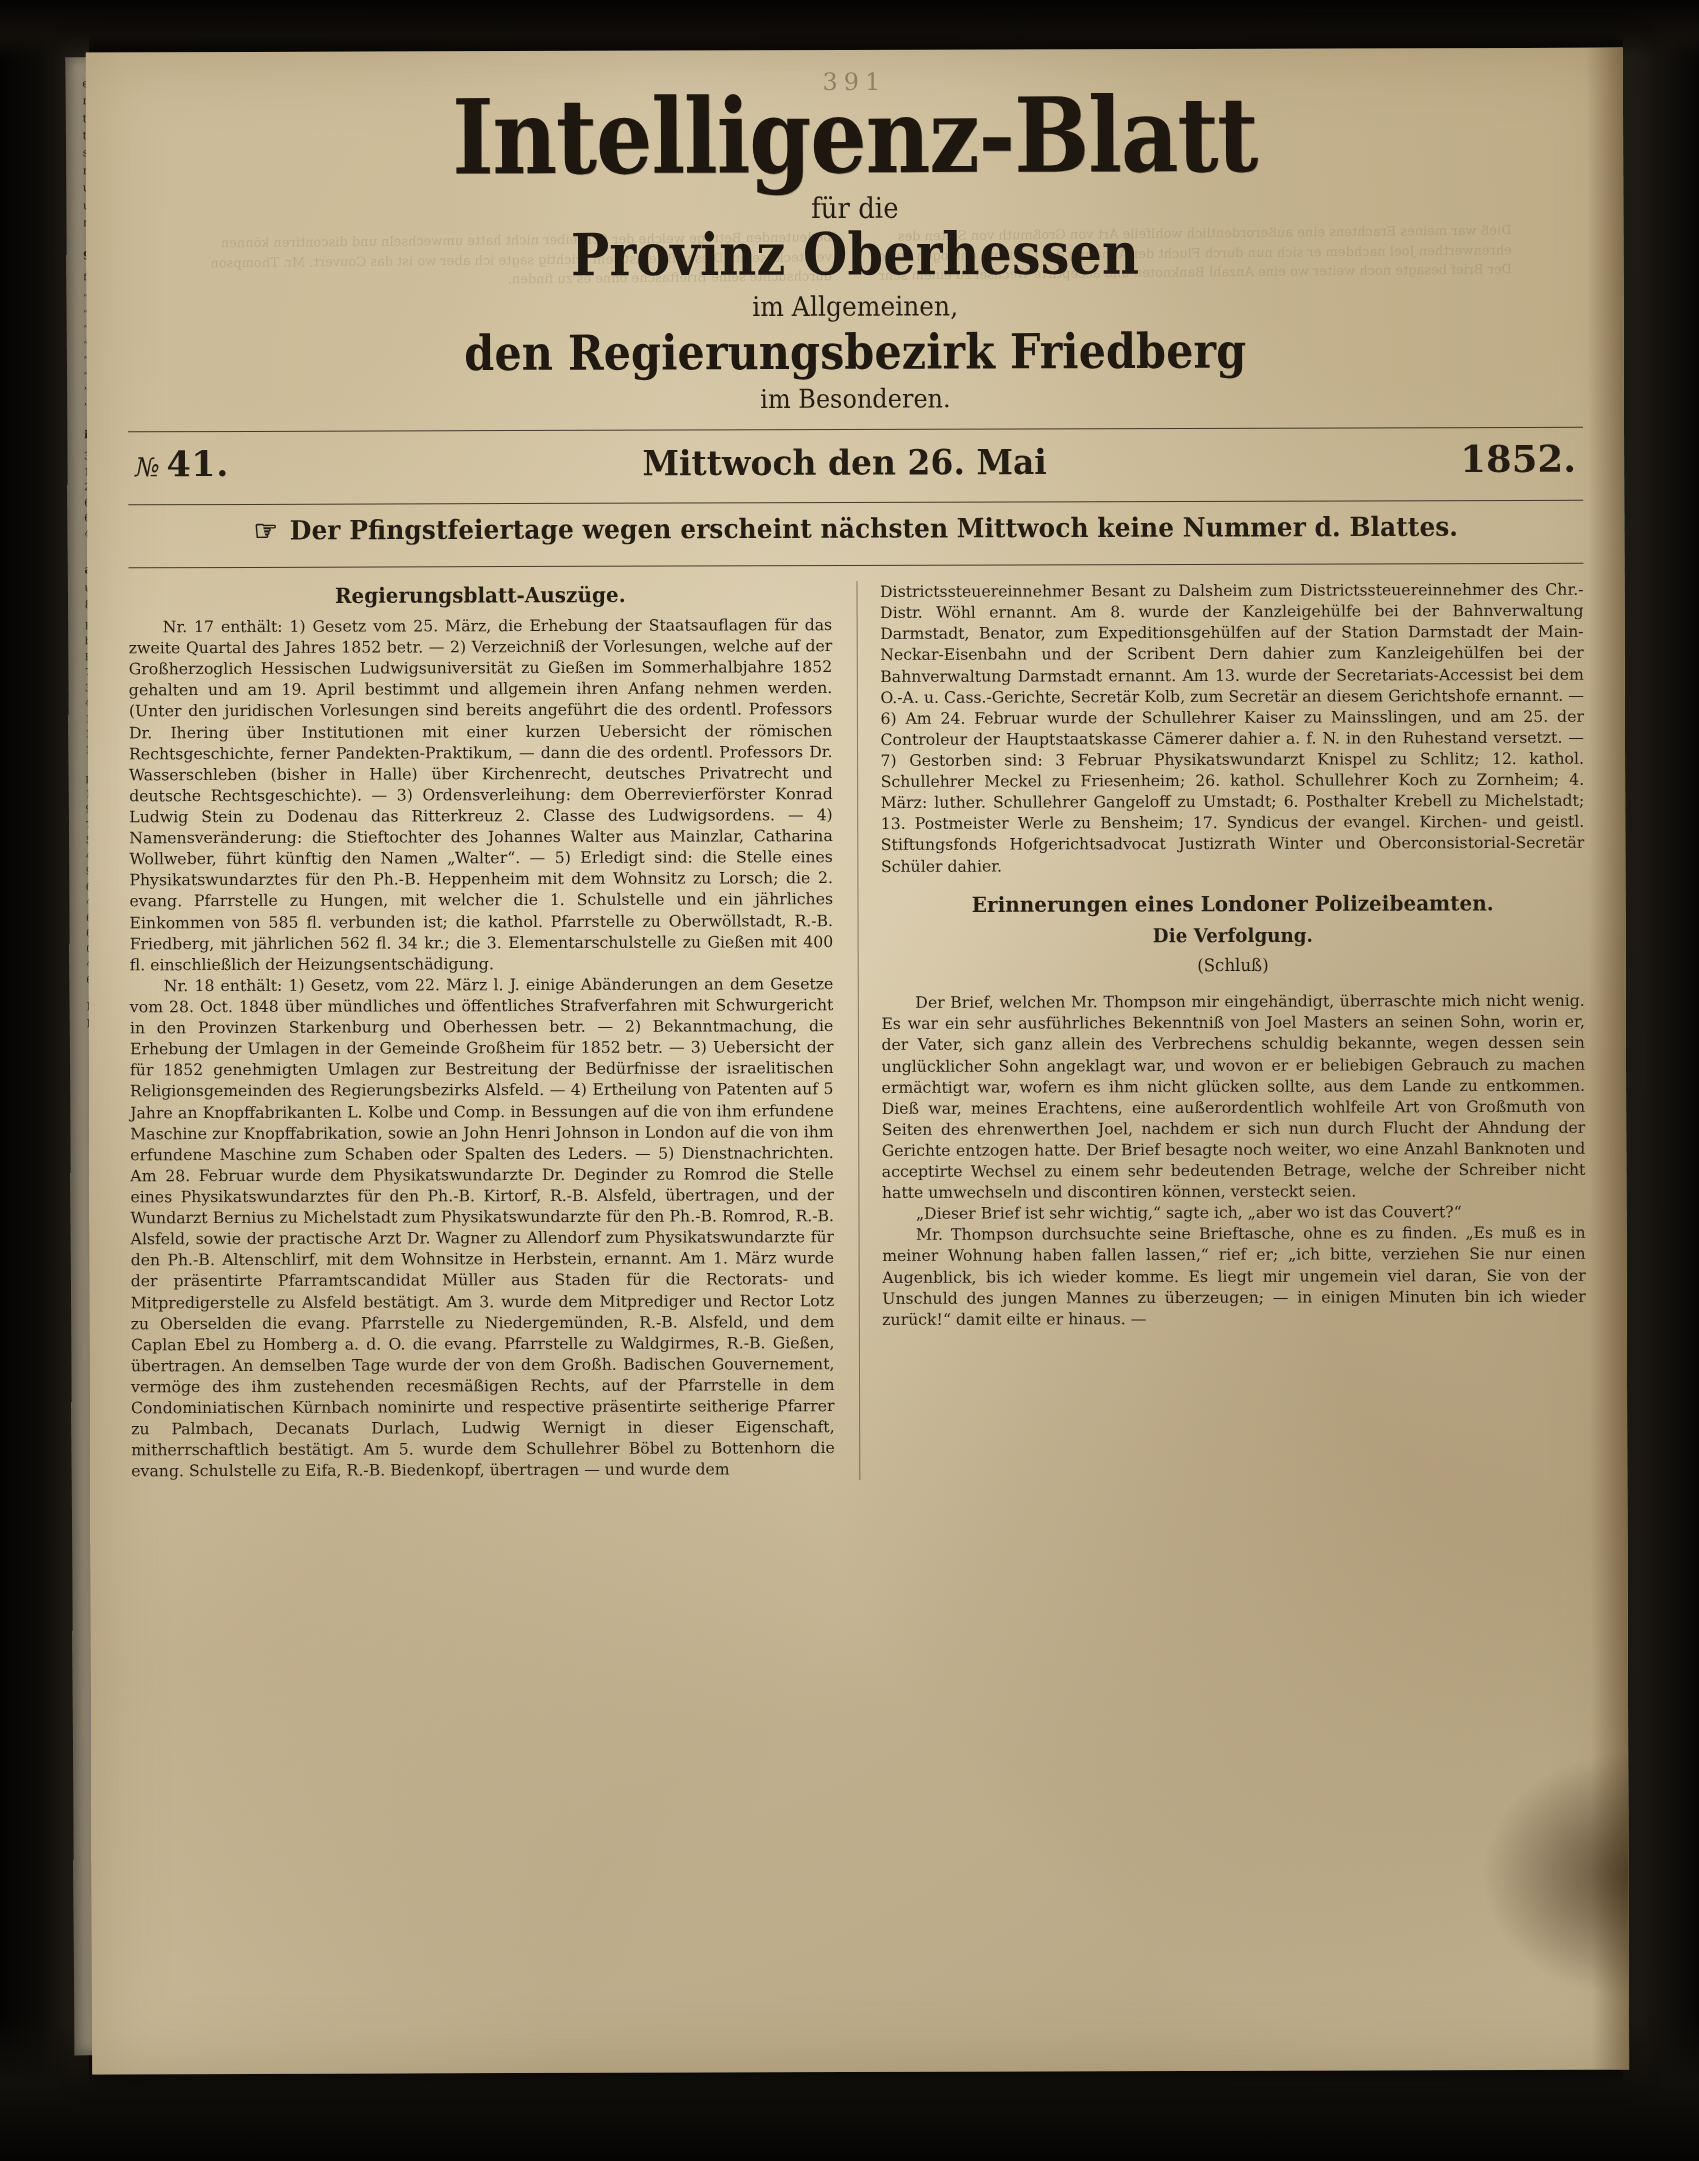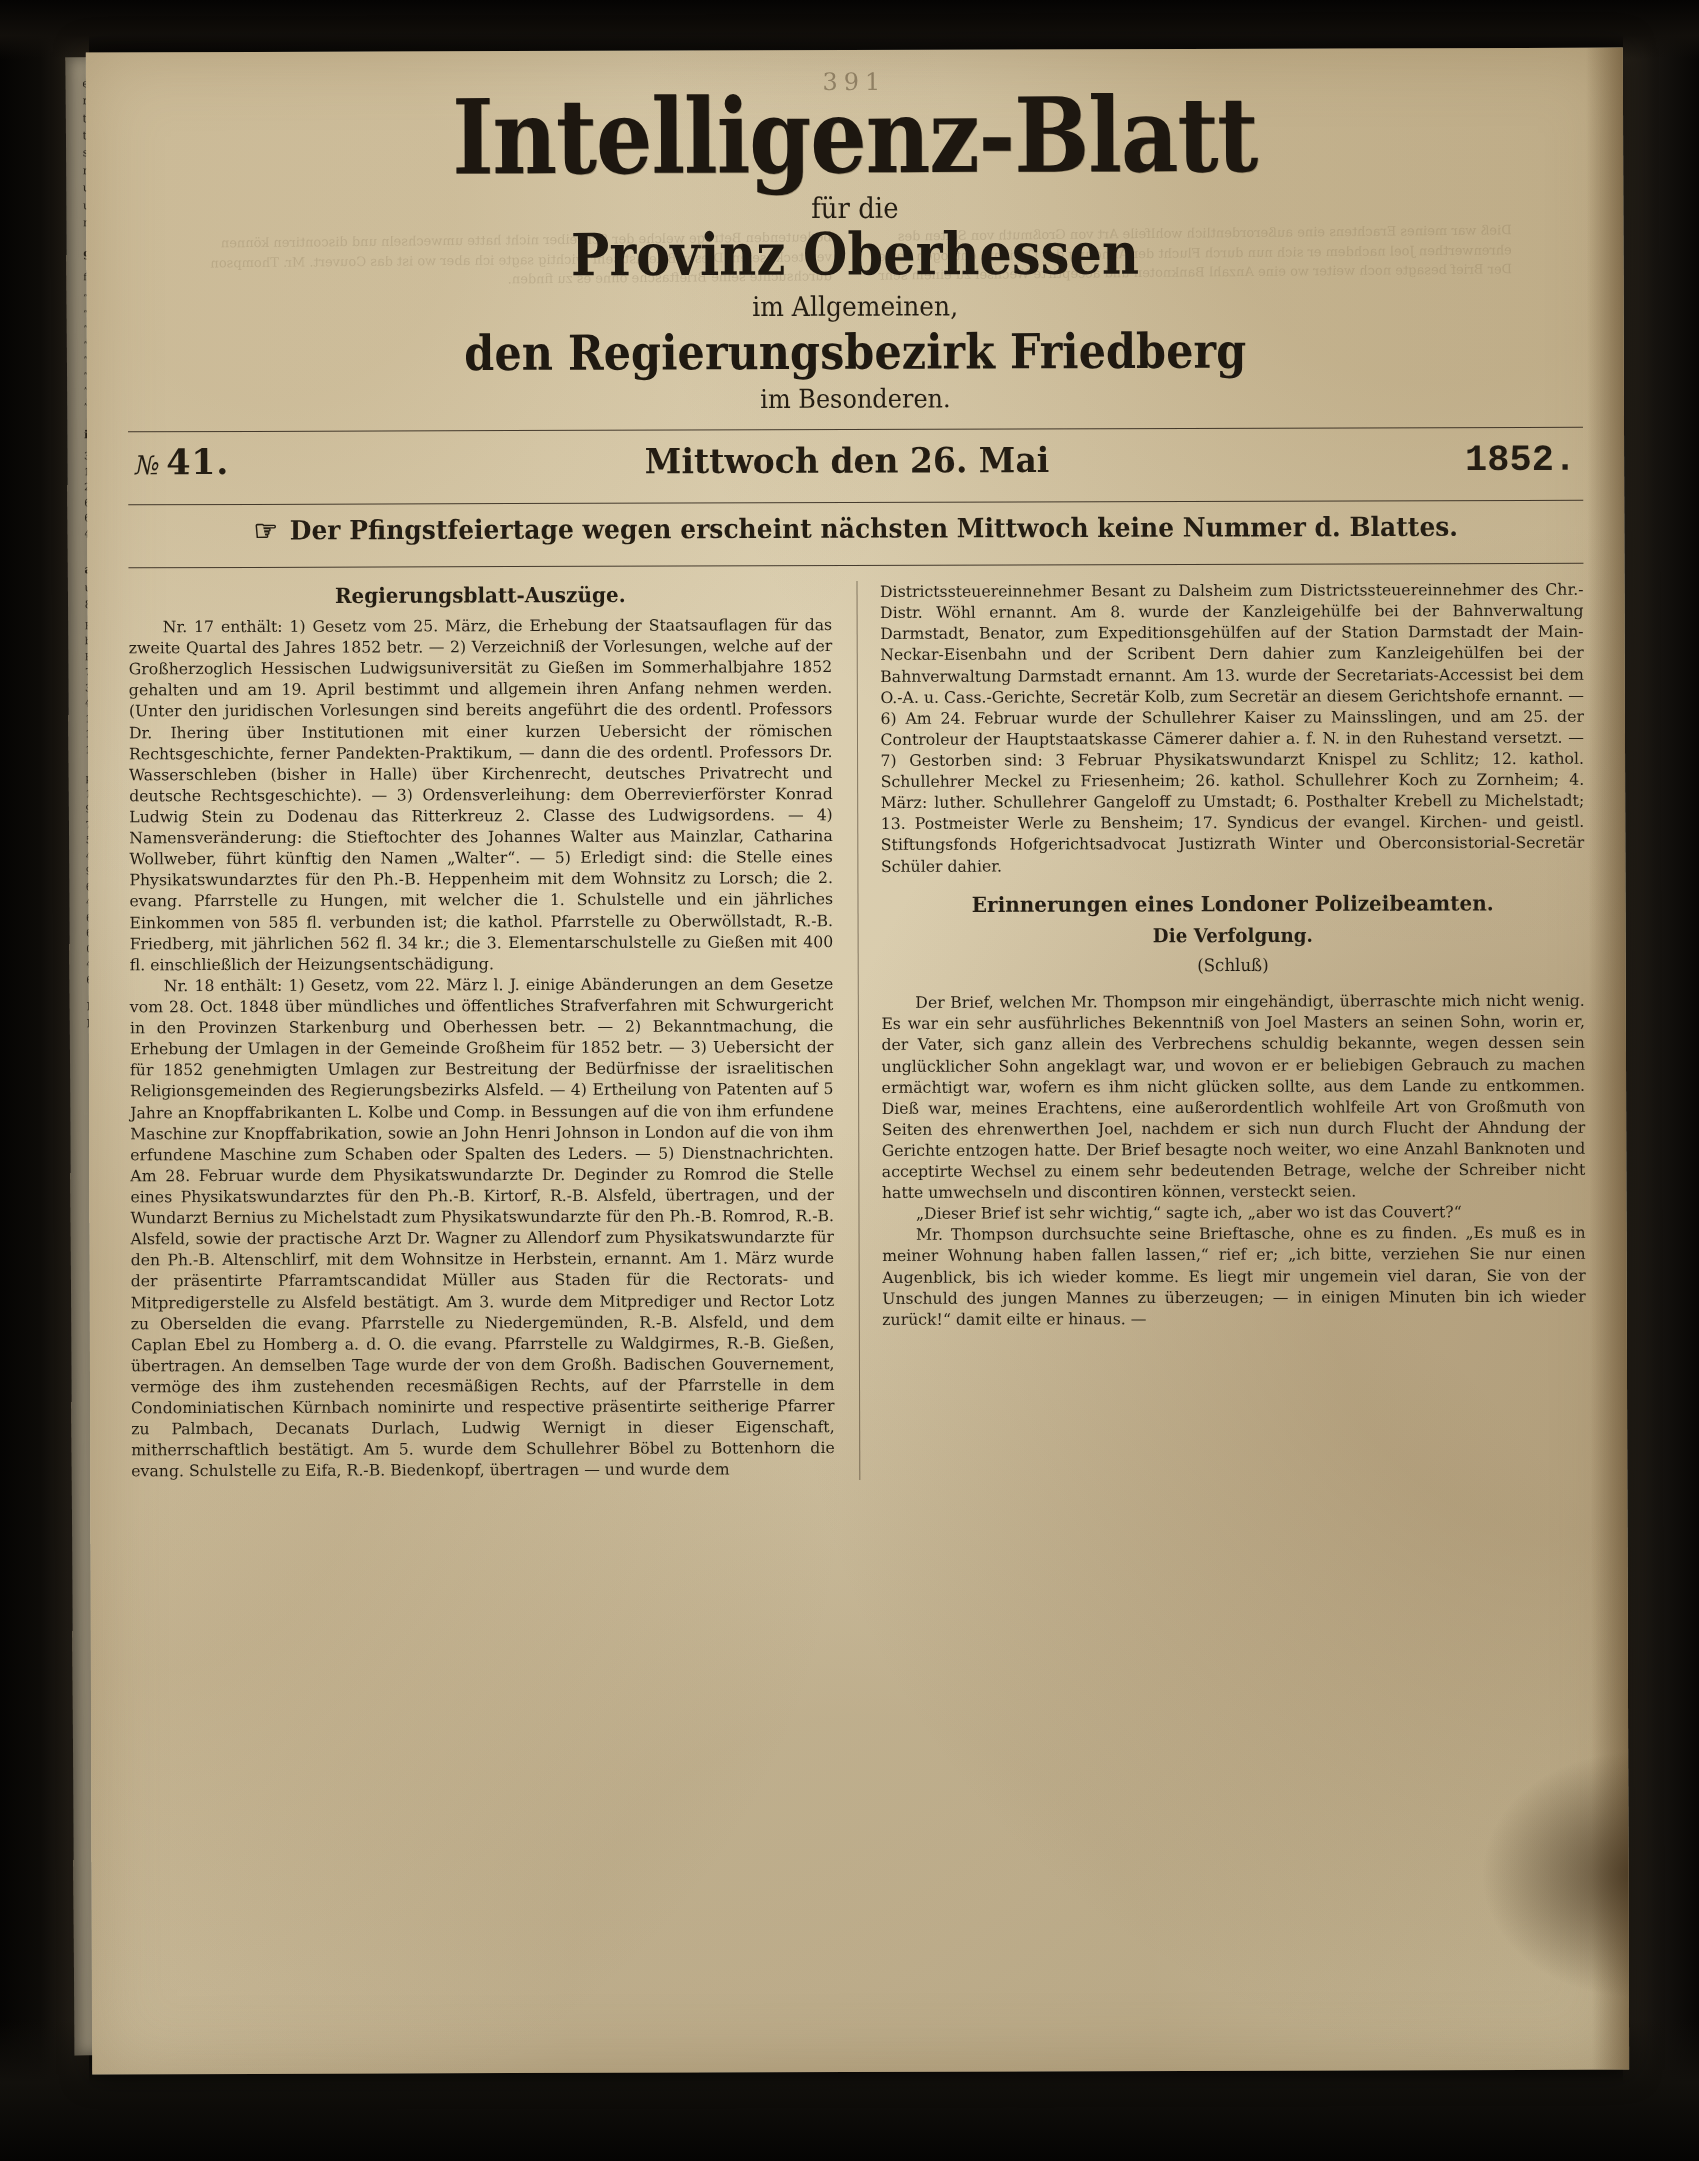--- a/index.html
+++ b/index.html
@@ -180,21 +180,21 @@
   .issue-row {
     display: flex;
     align-items: baseline;
     justify-content: space-between;
     padding: 8.3px 7px 3.5px 7px;
     font-family: "DejaVu Serif", serif;
   }
   .issue-no { font-size: 35px; font-weight: bold; letter-spacing: 0.6px; text-align: right; }
   .issue-no .no-abbr { font-size: 26px; font-style: italic; font-weight: normal; margin-right: 6px; }
   .issue-date { font-size: 33px; font-weight: bold; transform: scaleY(1.05); }
-  .issue-year { font-size: 37px; font-weight: bold; font-family: Liberation Mono, monospace; }
+  .issue-year { font-size: 37px; font-weight: bold; }
 
   .notice-row {
     display: flex;
     align-items: center;
     justify-content: center;
     gap: 15.4px;
     padding: 9.5px 0 6px 0;
     font-size: 25px;
     font-weight: bold;
     transform: scaleY(1.06);

